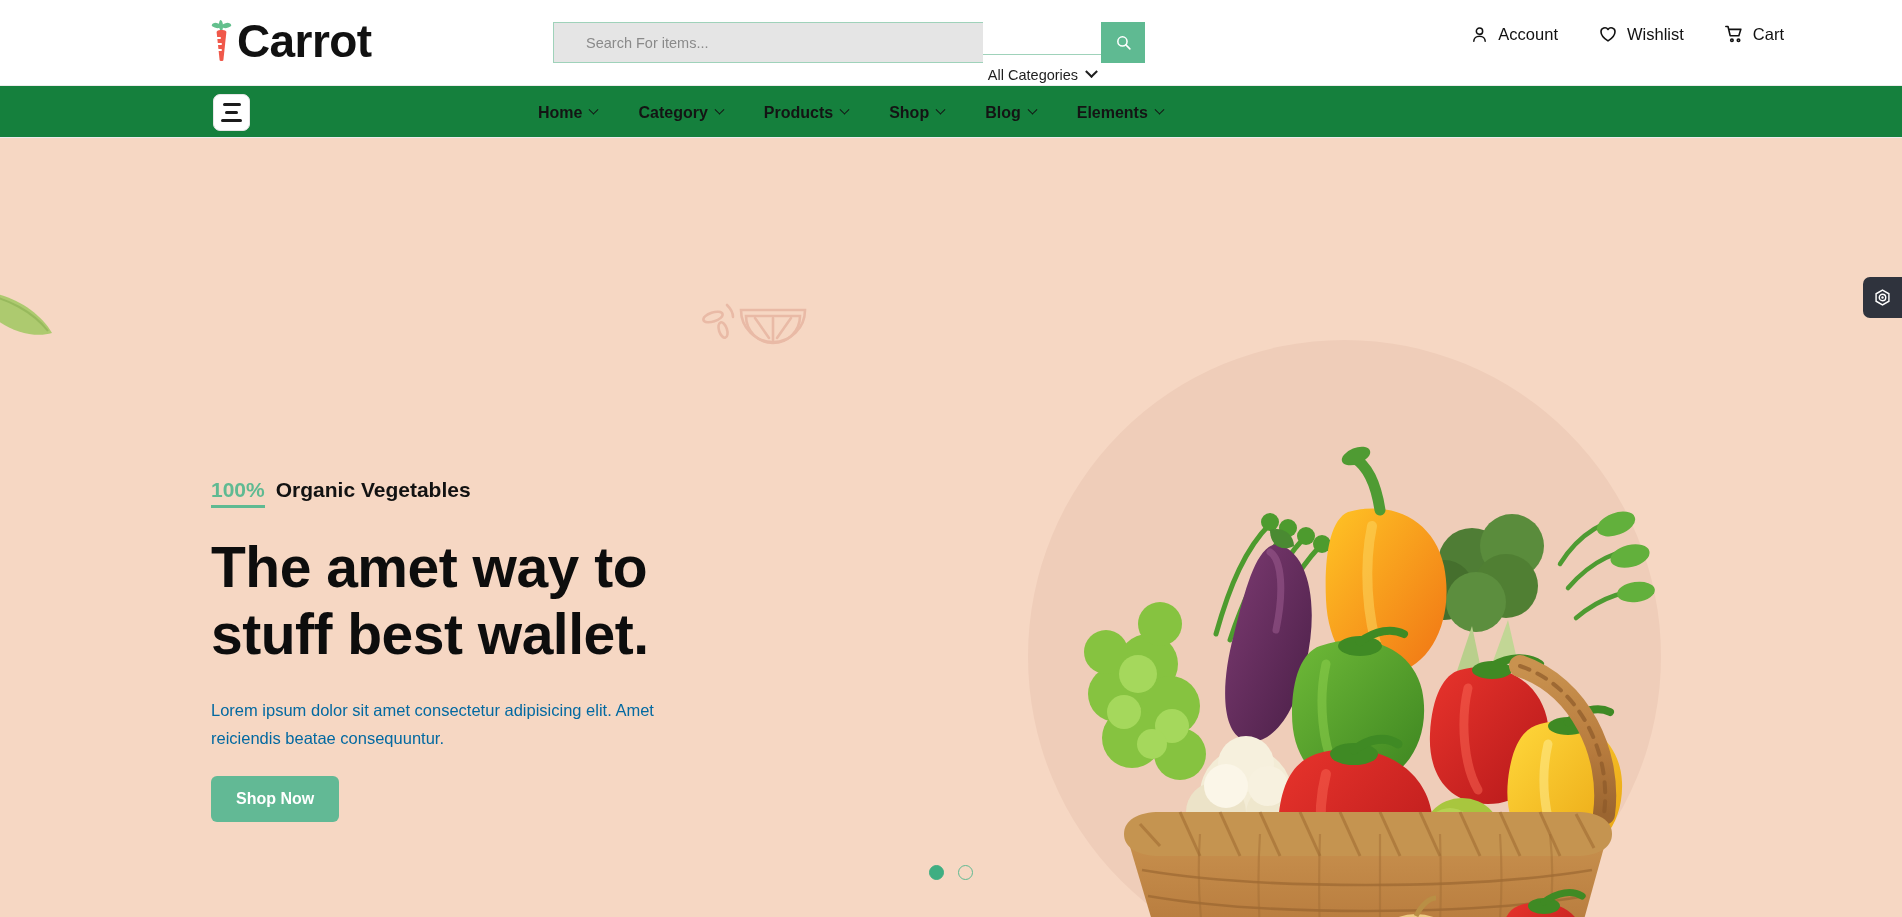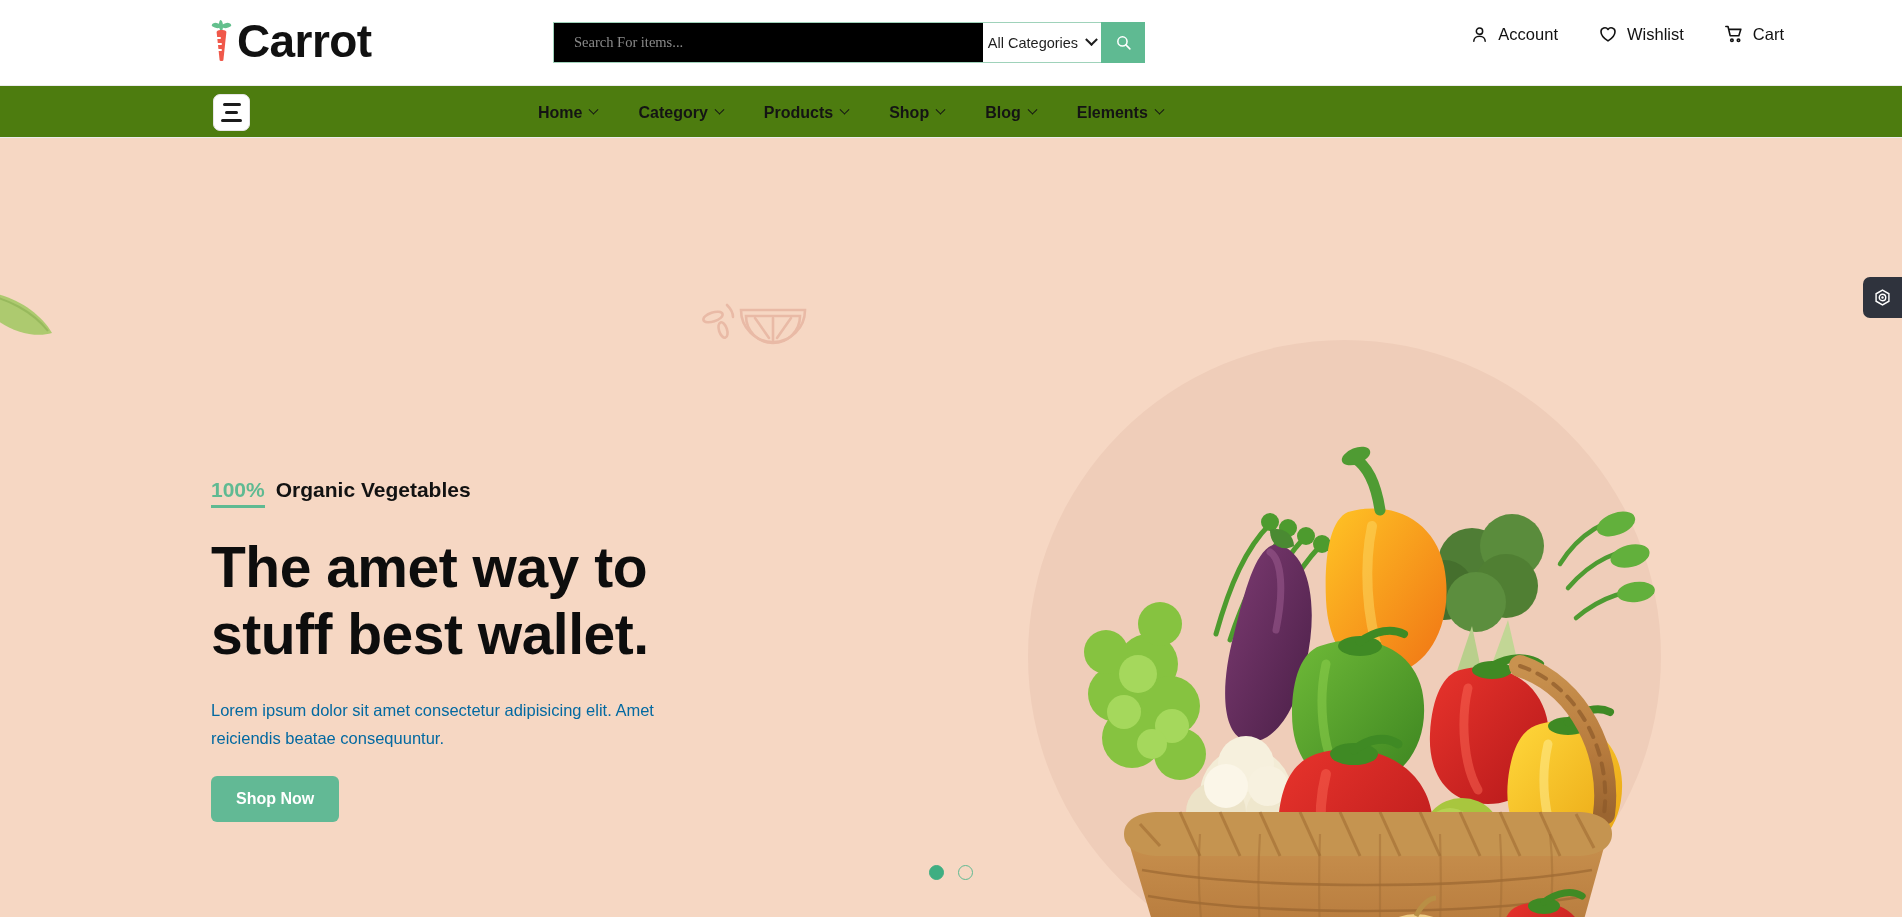--- a/index.html
+++ b/index.html
@@ -86,42 +86,43 @@
     display: flex;
     align-items: stretch;
     height: 41px;
   }
   .search-input {
     width: 430px;
     height: 41px;
     border: 1px solid #9fd2ba;
     border-right: none;
     outline: none;
-    padding: 0 20px;
+    padding: 0 32px;
     font-size: 14.5px;
     color: #6a6a6a;
-    font-family: Liberation Serif, serif;
-    background: #000000;
+    font-family: Liberation Sans, sans-serif;
+    background: #e5e5e5;
   }
   .search-input::placeholder { color: #8a8a8a; }
   .search-cats {
     width: 118px;
     height: 41px;
     border: 1px solid #9fd2ba;
     border-left: none;
     border-right: none;
     background: #ffffff;
     display: flex;
     align-items: center;
     justify-content: center;
     gap: 9px;
     font-size: 14.5px;
     color: #1e1e1e;
     cursor: pointer;
     user-select: none;
+    margin-top: 32px;
   }
   .chev {
     width: 9px; height: 9px;
     border-right: 2px solid currentColor;
     border-bottom: 2px solid currentColor;
     transform: rotate(45deg) translate(-2px,-2px);
     display: inline-block;
   }
   .search-go {
     width: 44px;
@@ -150,21 +151,21 @@
     font-size: 16.5px;
     color: #111111;
     cursor: pointer;
     white-space: nowrap;
   }
 
   
   .navbar {
     position: relative;
     height: 53px;
-    background: #4d7c0f;
+    background: #15803d;
     border-top: 1px solid #ececec;
     border-bottom: 1px solid #ececec;
     z-index: 20;
   }
   .burger {
     position: absolute;
     left: 213px;
     top: 8px;
     width: 37px;
     height: 37px;

